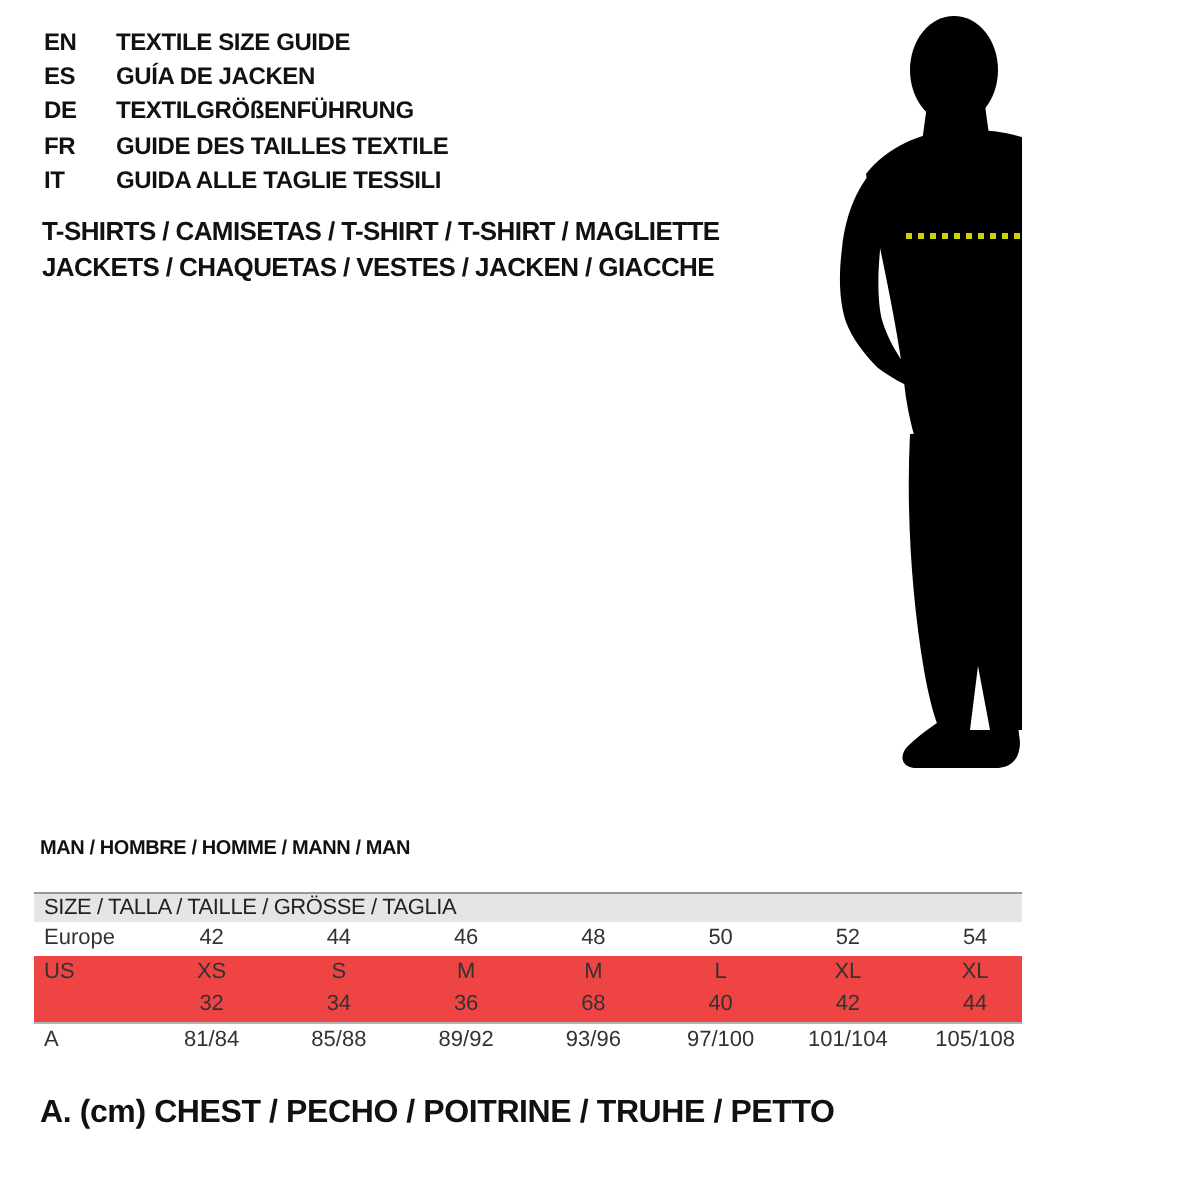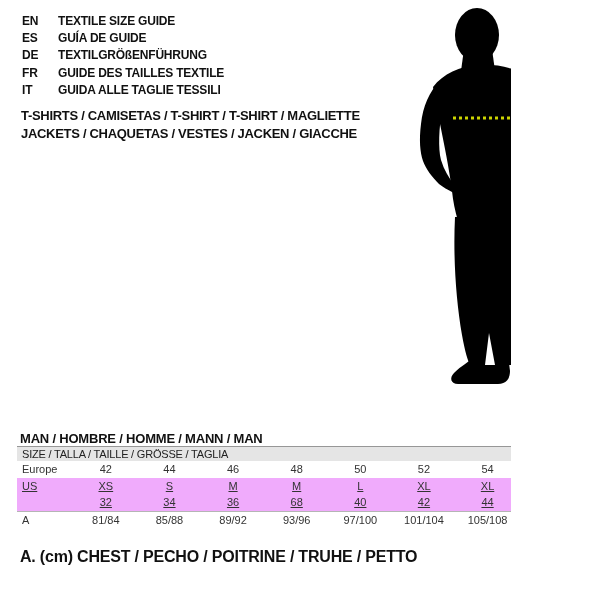--- a/index.html
+++ b/index.html
@@ -13,48 +13,48 @@
     font-size:12px;font-weight:700;letter-spacing:-0.2px;white-space:nowrap;}
   .lang-code{width:36px;}
   
   .category-block{position:absolute;left:21px;top:107px;font-size:13px;
     font-weight:700;line-height:17.5px;letter-spacing:-0.3px;white-space:nowrap;}
   
   .figure-area{position:absolute;left:418px;top:5px;width:164px;height:390px;}
   .figure-area svg{position:absolute;left:0;top:0;}
   .measure-label{position:absolute;left:147px;top:102px;font-size:13px;font-weight:600;}
   
-  .gender-label{position:absolute;left:20px;top:431px;font-size:13px;
+  .gender-label{position:absolute;left:20px;top:419px;font-size:10px;
     font-weight:700;letter-spacing:-0.2px;white-space:nowrap;}
   
   .size-table{position:absolute;left:17px;top:446px;width:566px;font-size:11px;color:#333;}
   .table-header{height:14px;line-height:14px;background:#e5e5e5;
     border-top:1px solid #979797;padding-left:5px;color:#222;letter-spacing:-0.2px;}
   .t-row{display:flex;height:16.5px;line-height:16.5px;}
-  .t-row.shaded{background:#f0abfc;text-decoration:underline;}
+  .t-row.shaded{background:#ef4444;}
   .t-row.bordered{border-top:1px solid #b5b5b5;}
   .t-label{width:52px;padding-left:5px;}
   .t-cell{flex:1;text-align:center;}
   
   .footnote{position:absolute;left:20px;top:548px;font-size:16px;
     font-weight:700;letter-spacing:-0.2px;white-space:nowrap;}
 </style>
 </head>
 <body>
 
 <div class="canvas">
 
   <div class="lang-block">
     <div class="lang-row">
       <span class="lang-code">EN</span>
       <span class="lang-title">TEXTILE SIZE GUIDE</span>
     </div>
     <div class="lang-row">
       <span class="lang-code">ES</span>
-      <span class="lang-title">GUÍA DE GUIDE</span>
+      <span class="lang-title">GUÍA DE JACKEN</span>
     </div>
     <div class="lang-row">
       <span class="lang-code">DE</span>
       <span class="lang-title">TEXTILGRÖßENFÜHRUNG</span>
     </div>
     <div class="lang-row">
       <span class="lang-code">FR</span>
       <span class="lang-title">GUIDE DES TAILLES TEXTILE</span>
     </div>
     <div class="lang-row">

